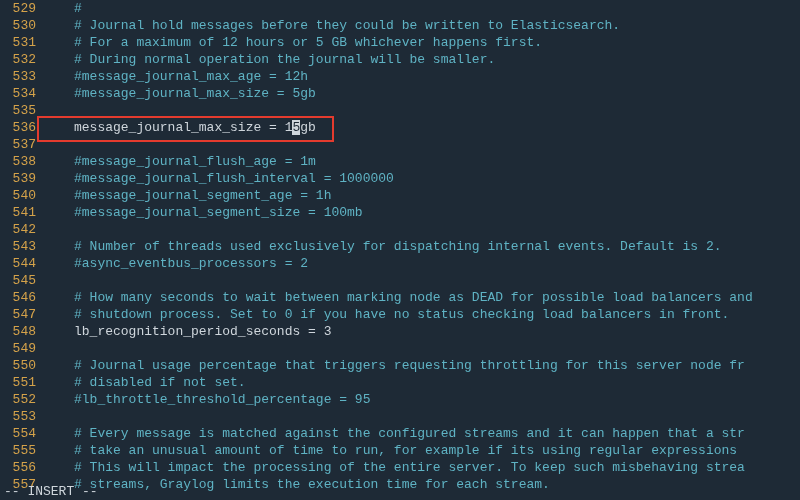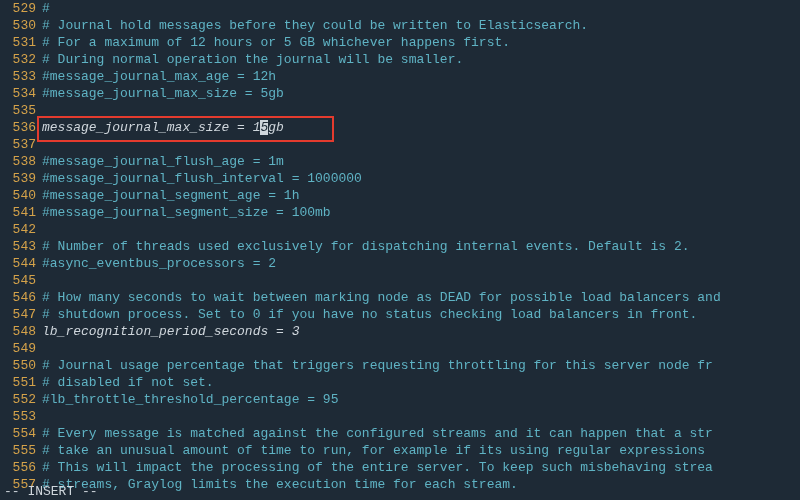--- a/index.html
+++ b/index.html
@@ -16,36 +16,37 @@
   }
   .editor {
     position: relative;
     padding: 0;
     white-space: pre;
   }
   .line {
     display: flex;
     align-items: flex-start;
     height: 17px;
+    gap: 32px;
   }
   .lineno {
     display: inline-block;
     width: 36px;
     text-align: right;
     color: #d4a24a;
     flex: 0 0 36px;
     padding-right: 0;
   }
   .code {
     padding-left: 6px;
     flex: 1 1 auto;
     overflow: hidden;
   }
   .comment { color: #5fb3c4; }
-  .plain   { color: #cfd6dc; font-style: italic; }
+  .plain   { color: #cfd6dc; }
   .cursor-char {
     background: #cfd6dc;
     color: #1e2a36;
   }
   .highlight-box {
     position: absolute;
     border: 2px solid #e43b2e;
     top: 116px;
     left: 37px;
     width: 293px;

